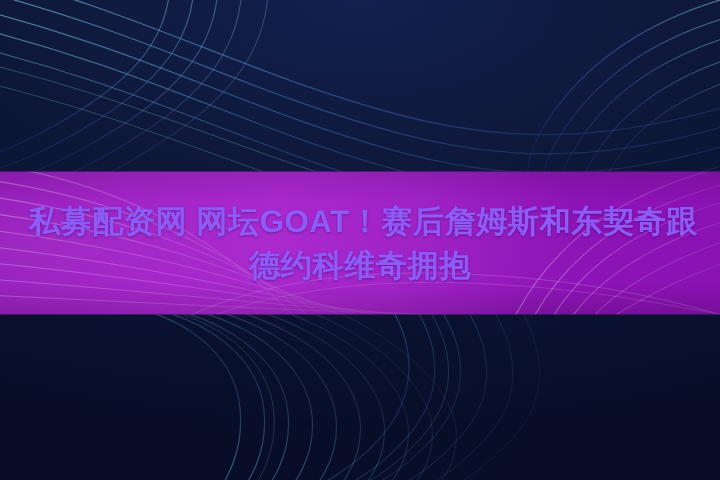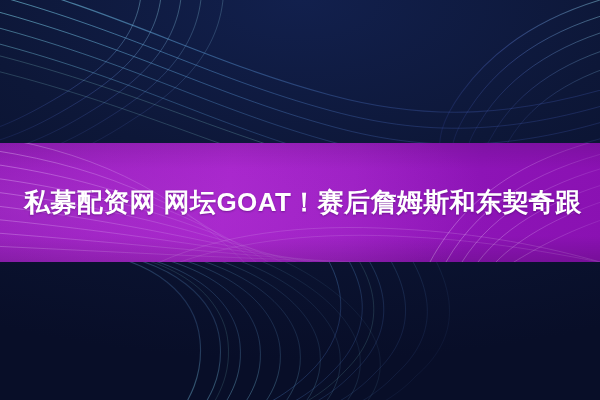--- a/index.html
+++ b/index.html
@@ -74,21 +74,21 @@
     display: flex;
     flex-direction: column;
     align-items: center;
     justify-content: center;
     gap: 4px;
     padding: 0 18px;
     box-sizing: border-box;
     z-index: 5;
   }
   .headline-line {
-    color: #ffffff;
+    color: #8b5cf6;
     font-size: 26px;
     font-weight: bold;
     line-height: 1.26;
     letter-spacing: 0.4px;
     white-space: nowrap;
     text-align: center;
     text-shadow: 0 1px 2px rgba(60,0,90,0.45);
   }
   .headline-line.l1 {
     width: 100%;
@@ -223,15 +223,16 @@
       <g fill="none" stroke="#edd2f8" opacity="0.22" stroke-linecap="round">
         <path d="M 160,119 C 220,92 300,80 400,86 C 480,90 548,104 600,119" stroke-width="0.8"></path>
         <path d="M 180,119 C 240,98 318,88 412,94 C 490,98 552,110 600,119" stroke-width="0.7"></path>
       </g>
     </svg>
     <div class="band-shade"></div>
   </div>
 
   <div class="headline">
     <div class="headline-line l1">私募配资网 网坛GOAT！赛后詹姆斯和东契奇跟</div>
+    <div class="headline-line l2">德约科维奇拥抱</div>
   </div>
 
 </div>
 
 </body></html>

